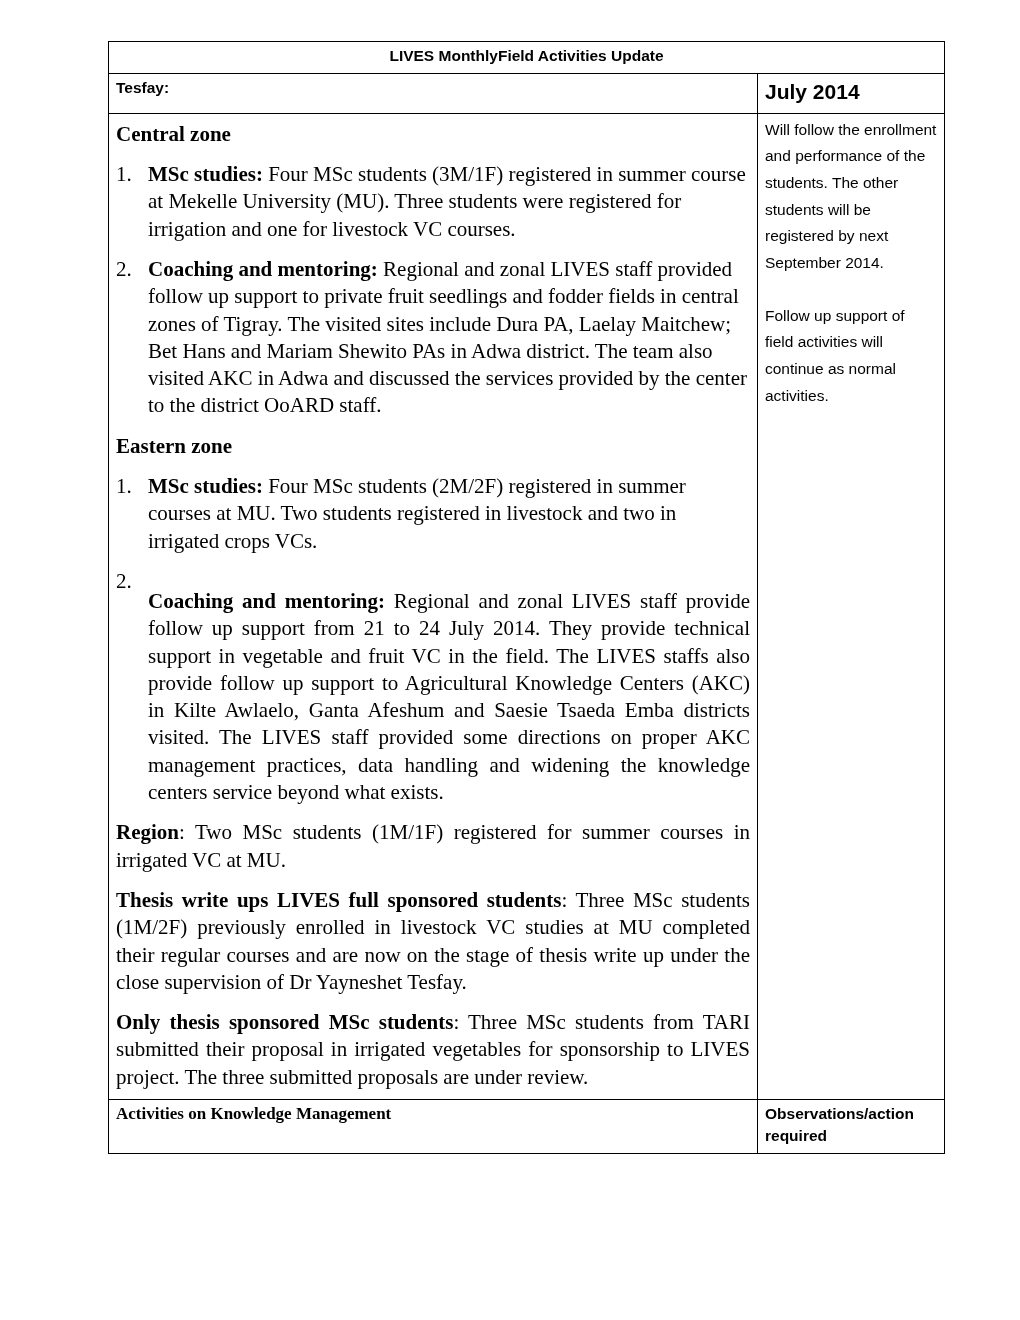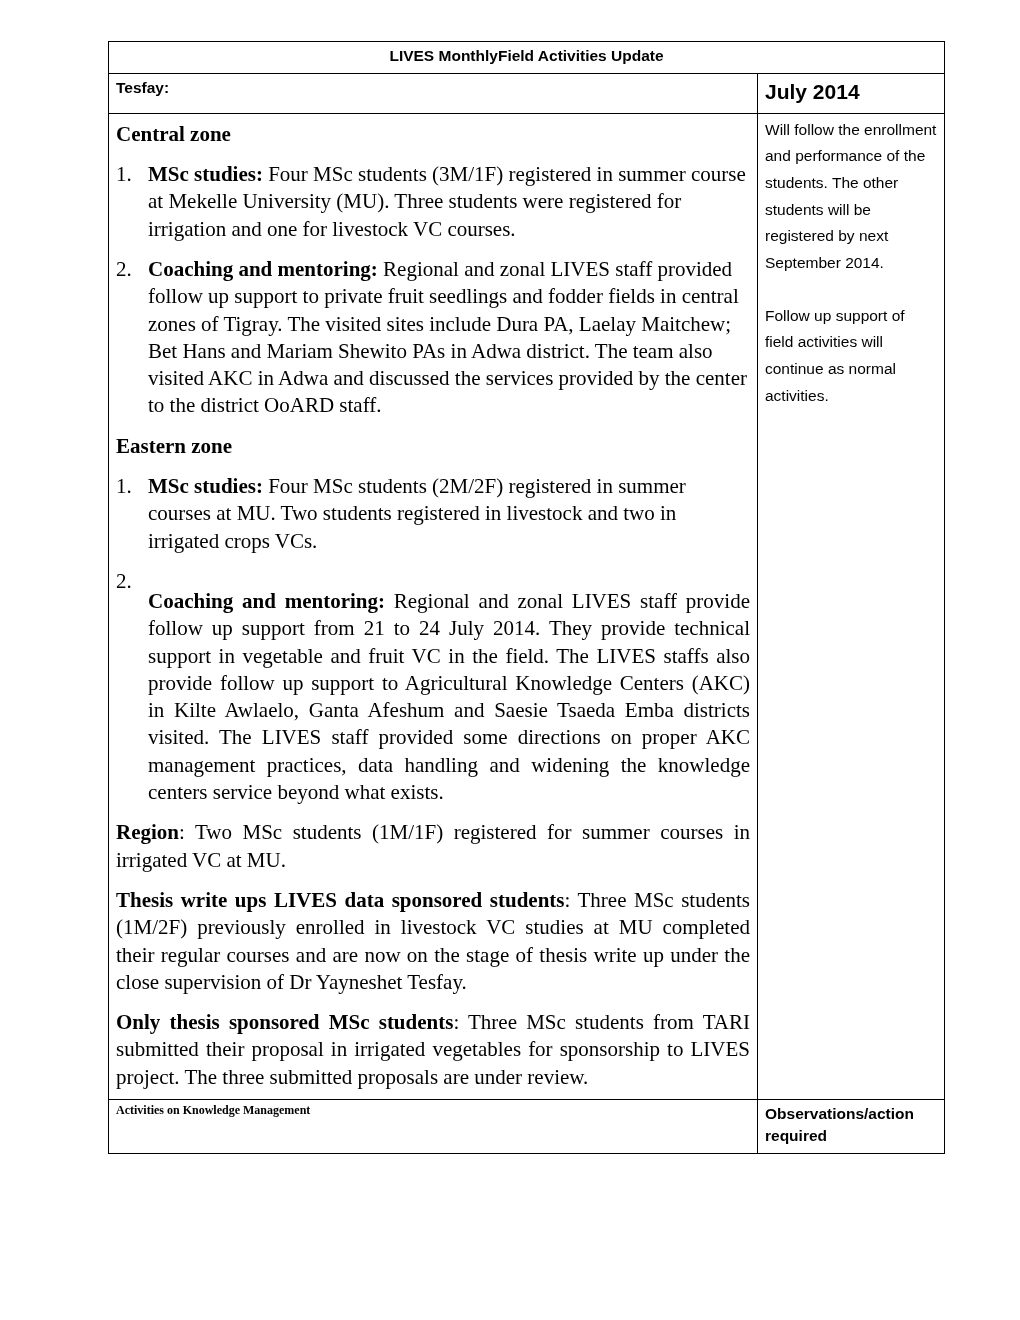--- a/index.html
+++ b/index.html
@@ -115,21 +115,21 @@
     padding-left: 9px;
   }
   .obs-cell p {
     margin: 0 0 26px 0;
   }
   .obs-cell p:last-child { margin-bottom: 7px; }
 
   
   .km-cell {
     font-weight: bold;
-    font-size: 12px;
+    font-size: 17px;
     line-height: 1.30;
     padding-top: 6px;
     padding-bottom: 9px;
     margin-top: 35px;
   }
   .km-obs {
     font-family: "Liberation Sans", "DejaVu Sans", sans-serif;
     font-weight: bold;
     font-size: 15.5px;
     line-height: 1.42;
@@ -187,21 +187,21 @@
             </div>
 
             <div class="olitem">
               <span class="olnum">2.</span>
               <span class="oltext just"><span class="lead">Coaching and mentoring:</span><span> Regional and zonal LIVES staff provide follow up support from 21 to 24 July 2014. They provide technical support in vegetable and fruit VC in the field. The LIVES staffs also provide follow up support to Agricultural Knowledge Centers (AKC) in Kilte Awlaelo, Ganta Afeshum and Saesie Tsaeda Emba districts visited. The LIVES staff provided some directions on proper AKC management practices, data handling and widening the knowledge centers service beyond what exists.</span></span>
             </div>
           </div>
 
           <p class="para just"><span class="lead">Region</span><span>: Two MSc students (1M/1F) registered for summer courses in irrigated VC at MU.</span></p>
 
-          <p class="para just"><span class="lead">Thesis write ups LIVES data sponsored students</span><span>: Three MSc students (1M/2F) previously enrolled in livestock VC studies at MU completed their regular courses and are now on the stage of thesis write up under the close supervision of Dr Yayneshet Tesfay.</span></p>
+          <p class="para just"><span class="lead">Thesis write ups LIVES full sponsored students</span><span>: Three MSc students (1M/2F) previously enrolled in livestock VC studies at MU completed their regular courses and are now on the stage of thesis write up under the close supervision of Dr Yayneshet Tesfay.</span></p>
 
           <p class="para just"><span class="lead">Only thesis sponsored MSc students</span><span>: Three MSc students from TARI submitted their proposal in irrigated vegetables for sponsorship to LIVES project. The three submitted proposals are under review.</span></p>
 
         </td>
 
         <td class="obs-cell">
           <p>Will follow the enrollment and performance of the students. The other students will be registered by next September 2014.</p>
           <p>Follow up support of field activities will continue as normal activities.</p>
         </td>
       </tr>

